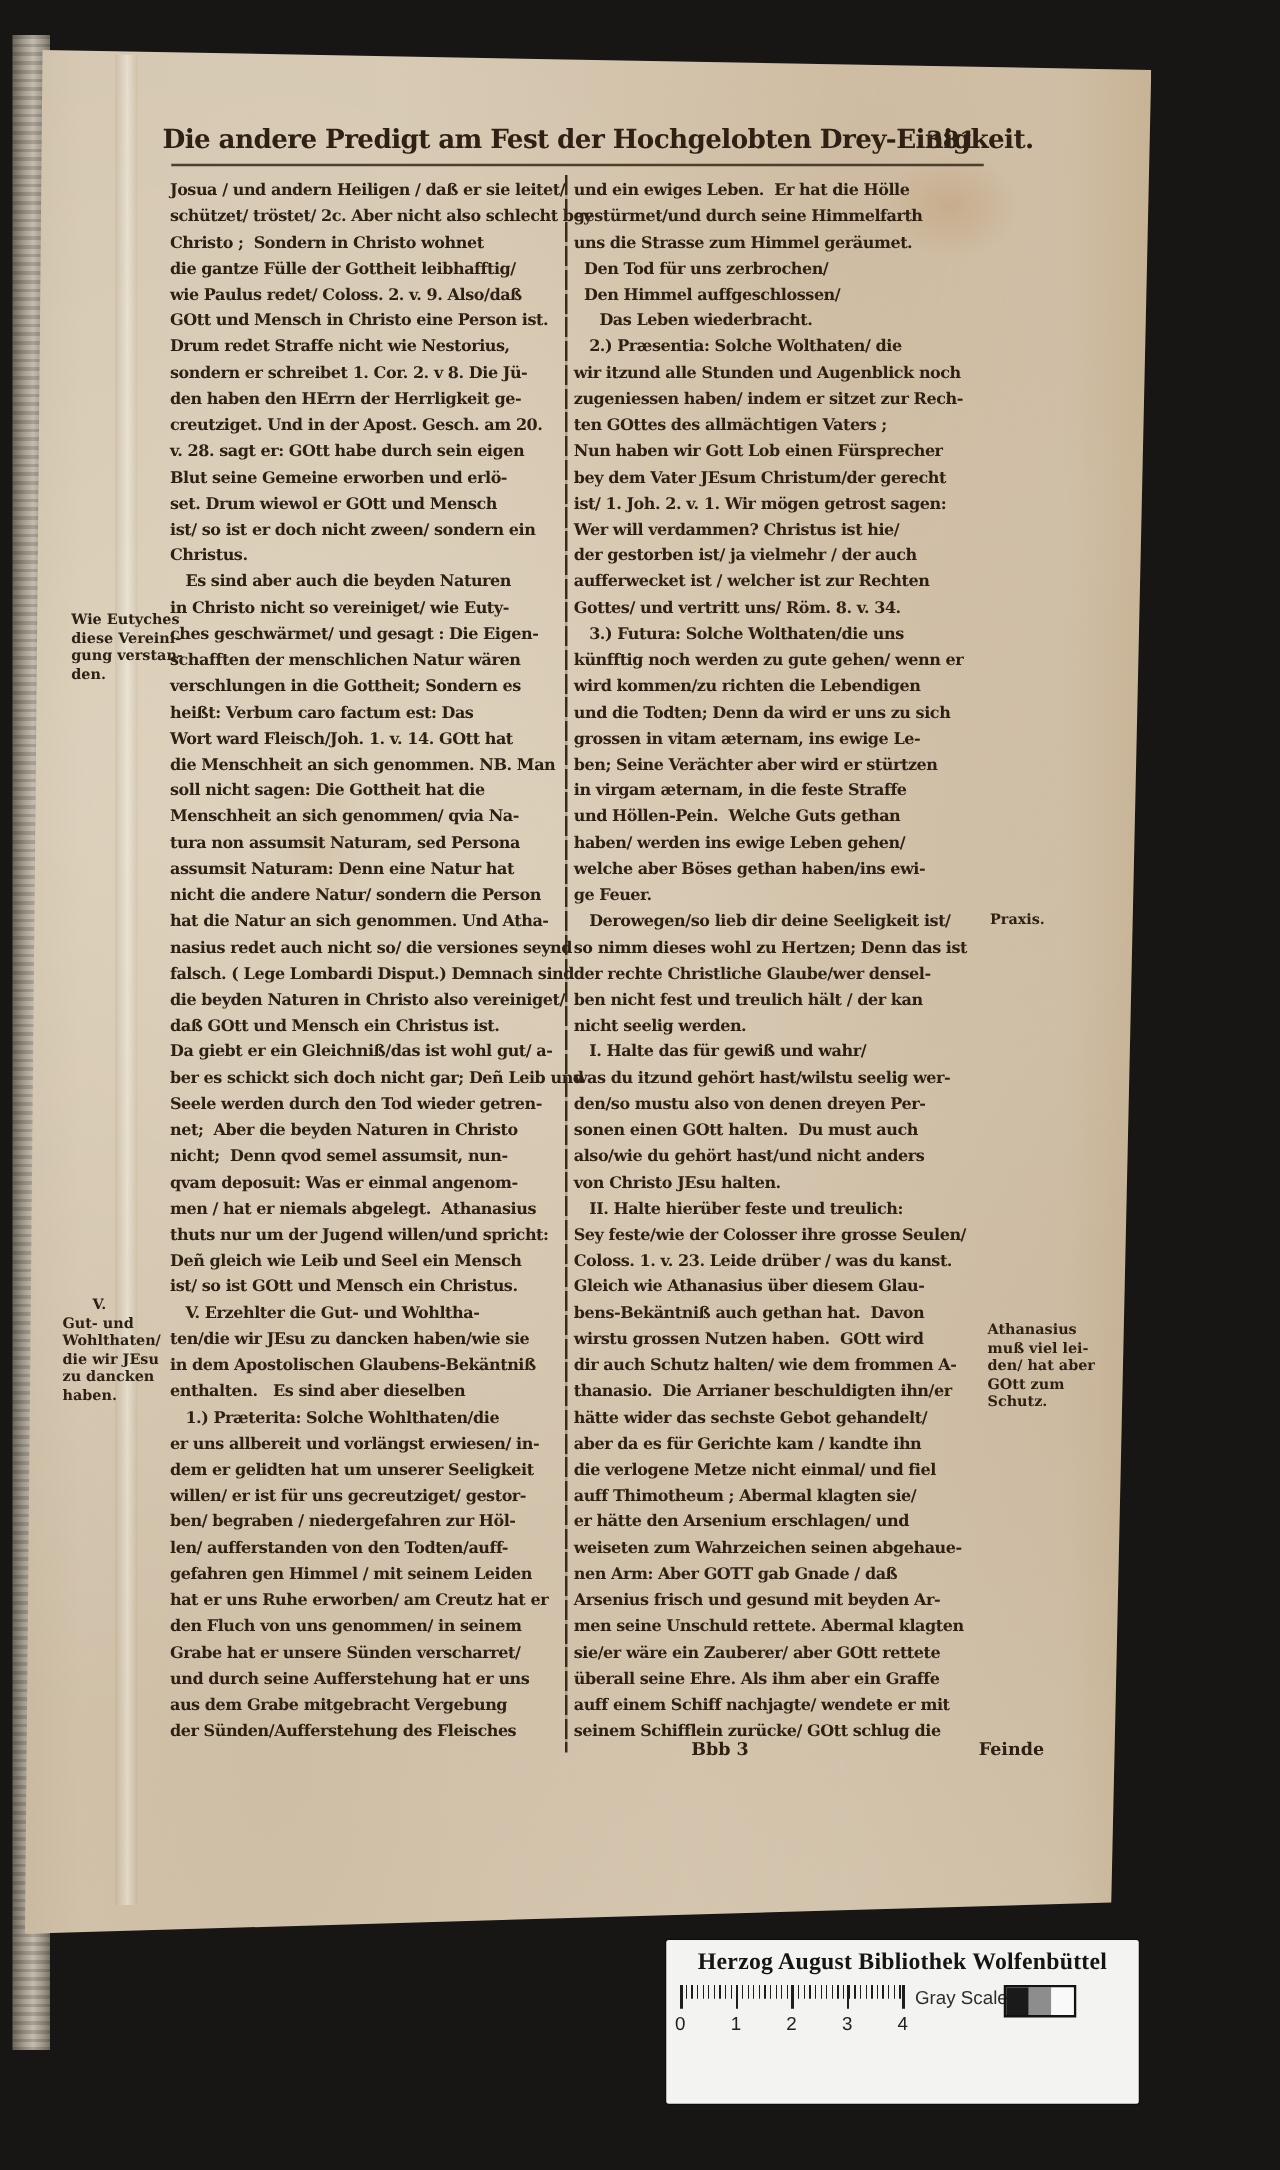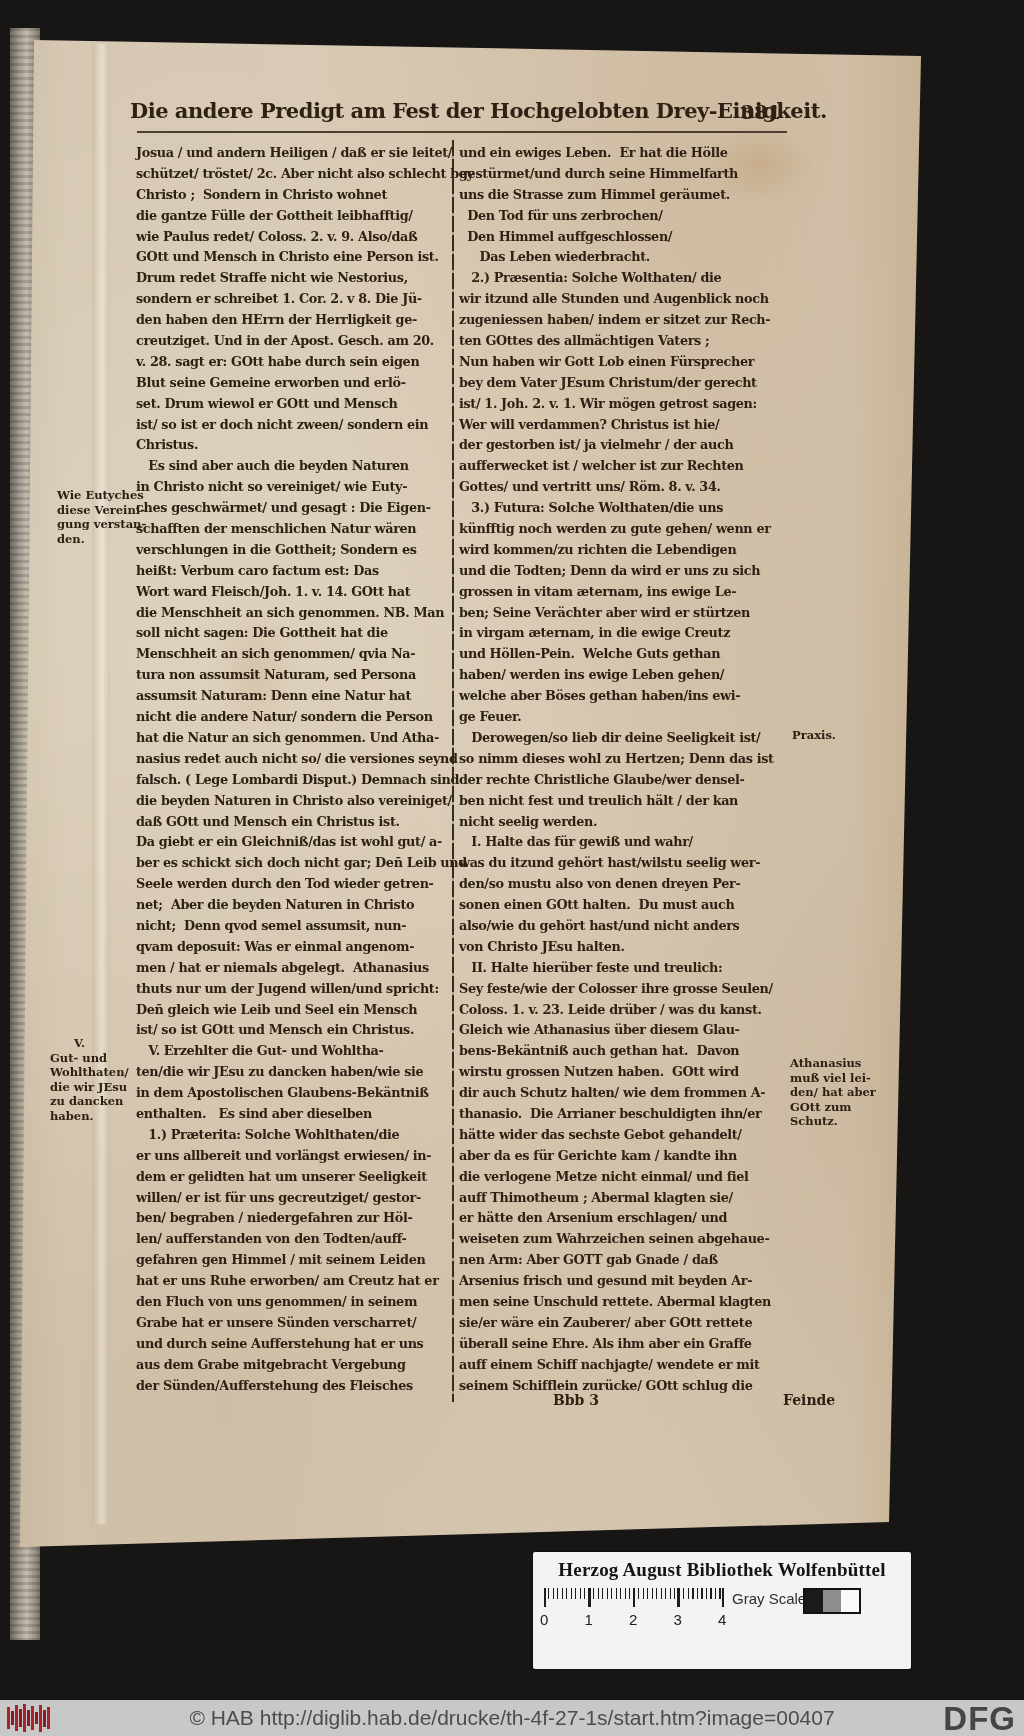--- a/index.html
+++ b/index.html
@@ -37,21 +37,21 @@
   .col{position:absolute;top:143px;}
   .col .line{height:20.9px;line-height:20.9px;font-size:12.8px;font-weight:700;
     letter-spacing:-.35px;white-space:pre;}
   .col-left{left:136px;width:318px;}
   .col-right{left:459px;width:330px;}
   .mnote{position:absolute;font-size:11.5px;font-weight:700;line-height:14.5px;white-space:pre;}
   .sig{position:absolute;top:1392px;font-size:14px;font-weight:700;}
   .sig.mark{left:553px;}
   .sig.catch{left:735px;margin-left:48px;}
   
-  .cal-card{position:absolute;left:533px;top:1552px;width:378px;height:117px;background:#f3f3f1;
+  .cal-card{position:absolute;left:533px;top:1552px;width:378px;height:131px;background:#f3f3f1;
     border-radius:2px;box-shadow:0 0 0 1px rgba(0,0,0,.35);}
   .cal-title{position:absolute;left:0;top:7px;width:100%;text-align:center;
     font-family:"Liberation Serif", serif;font-weight:700;font-size:19px;color:#151515;letter-spacing:.2px;}
   .ruler{position:absolute;left:11px;top:36px;width:182px;height:46px;}
   .ruler .mm{position:absolute;left:0;top:0;width:180px;height:11px;
     background:repeating-linear-gradient(90deg,#1d1d1d 0 1px, transparent 1px 4.5px);}
   .ruler .cm{position:absolute;left:0;top:0;width:181px;height:19px;
     background:repeating-linear-gradient(90deg,#1d1d1d 0 2px, transparent 2px 44.5px);}
   .ruler .num{position:absolute;top:23px;font-family:"Liberation Sans", sans-serif;
     font-size:15px;color:#222;}
@@ -166,21 +166,21 @@
       <div class="line">Wer will verdammen? Christus ist hie/</div>
       <div class="line">der gestorben ist/ ja vielmehr / der auch</div>
       <div class="line">aufferwecket ist / welcher ist zur Rechten</div>
       <div class="line">Gottes/ und vertritt uns/ Röm. 8. v. 34.</div>
       <div class="line">   3.) Futura: Solche Wolthaten/die uns</div>
       <div class="line">künfftig noch werden zu gute gehen/ wenn er</div>
       <div class="line">wird kommen/zu richten die Lebendigen</div>
       <div class="line">und die Todten; Denn da wird er uns zu sich</div>
       <div class="line">grossen in vitam æternam, ins ewige Le-</div>
       <div class="line">ben; Seine Verächter aber wird er stürtzen</div>
-      <div class="line">in virgam æternam, in die ewige Creutz</div>
+      <div class="line">in virgam æternam, in die feste Straffe</div>
       <div class="line">und Höllen-Pein.  Welche Guts gethan</div>
       <div class="line">haben/ werden ins ewige Leben gehen/</div>
       <div class="line">welche aber Böses gethan haben/ins ewi-</div>
       <div class="line">ge Feuer.</div>
       <div class="line">   Derowegen/so lieb dir deine Seeligkeit ist/</div>
       <div class="line">so nimm dieses wohl zu Hertzen; Denn das ist</div>
       <div class="line">der rechte Christliche Glaube/wer densel-</div>
       <div class="line">ben nicht fest und treulich hält / der kan</div>
       <div class="line">nicht seelig werden.</div>
       <div class="line">   I. Halte das für gewiß und wahr/</div>
@@ -248,31 +248,14 @@
         </div>
     </div>
     <div class="grayscale-label">Gray Scale</div>
     <div class="swatches" id="swatches">
         <div class="sw" style="background: rgb(26, 26, 26);"></div>
         <div class="sw" style="background: rgb(141, 141, 141);"></div>
         <div class="sw" style="background: rgb(249, 249, 249);"></div>
       </div>
   </div>
 
-  <div class="footer">
-    <div class="attribution">© HAB http://diglib.hab.de/drucke/th-4f-27-1s/start.htm?image=00407</div>
-    <div class="hab-logo" id="hab-logo">
-        <i style="height: 22px;"></i>
-        <i style="height: 14px;"></i>
-        <i style="height: 26px;"></i>
-        <i style="height: 18px;"></i>
-        <i style="height: 28px;"></i>
-        <i style="height: 16px;"></i>
-        <i style="height: 24px;"></i>
-        <i style="height: 12px;"></i>
-        <i style="height: 27px;"></i>
-        <i style="height: 17px;"></i>
-        <i style="height: 22px;"></i>
-      </div>
-    <div class="dfg-logo">DFG</div>
-  </div>
 
 </div>
 
 </body></html>

